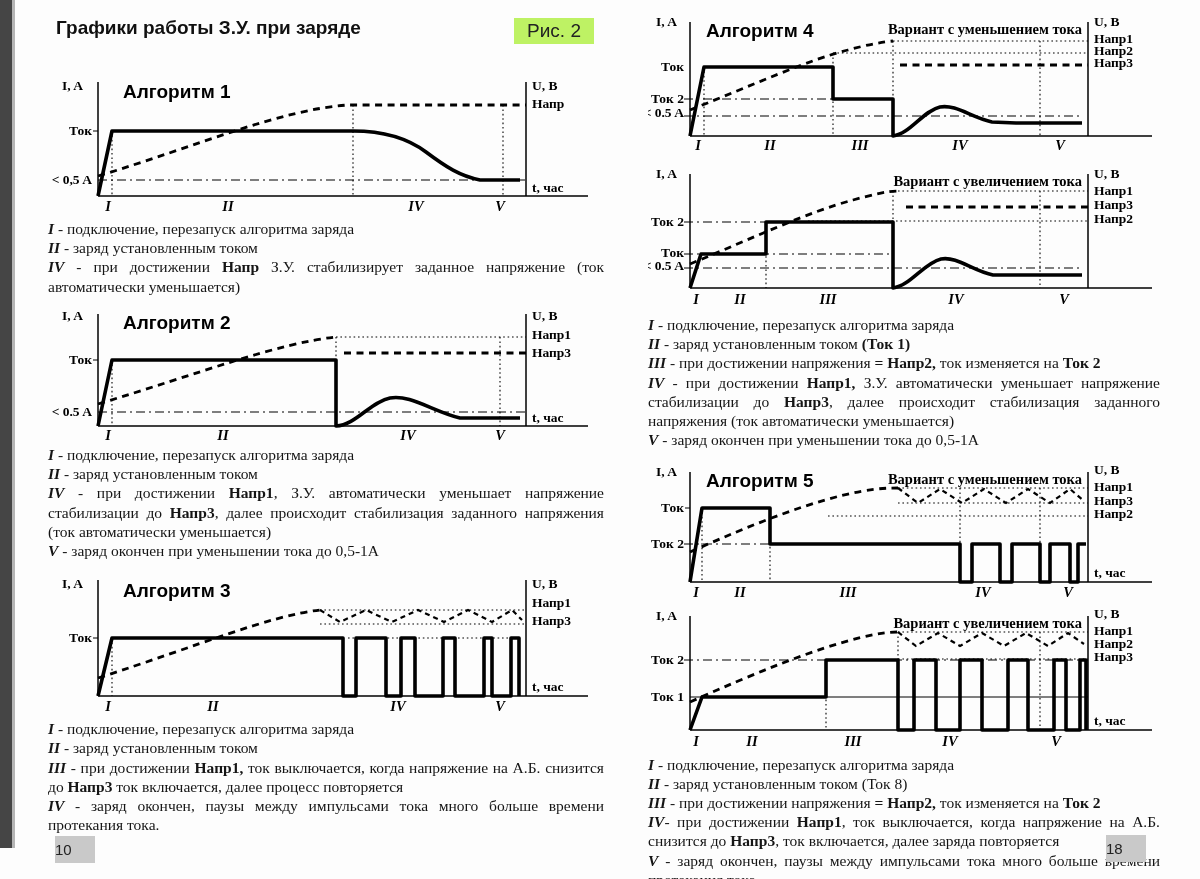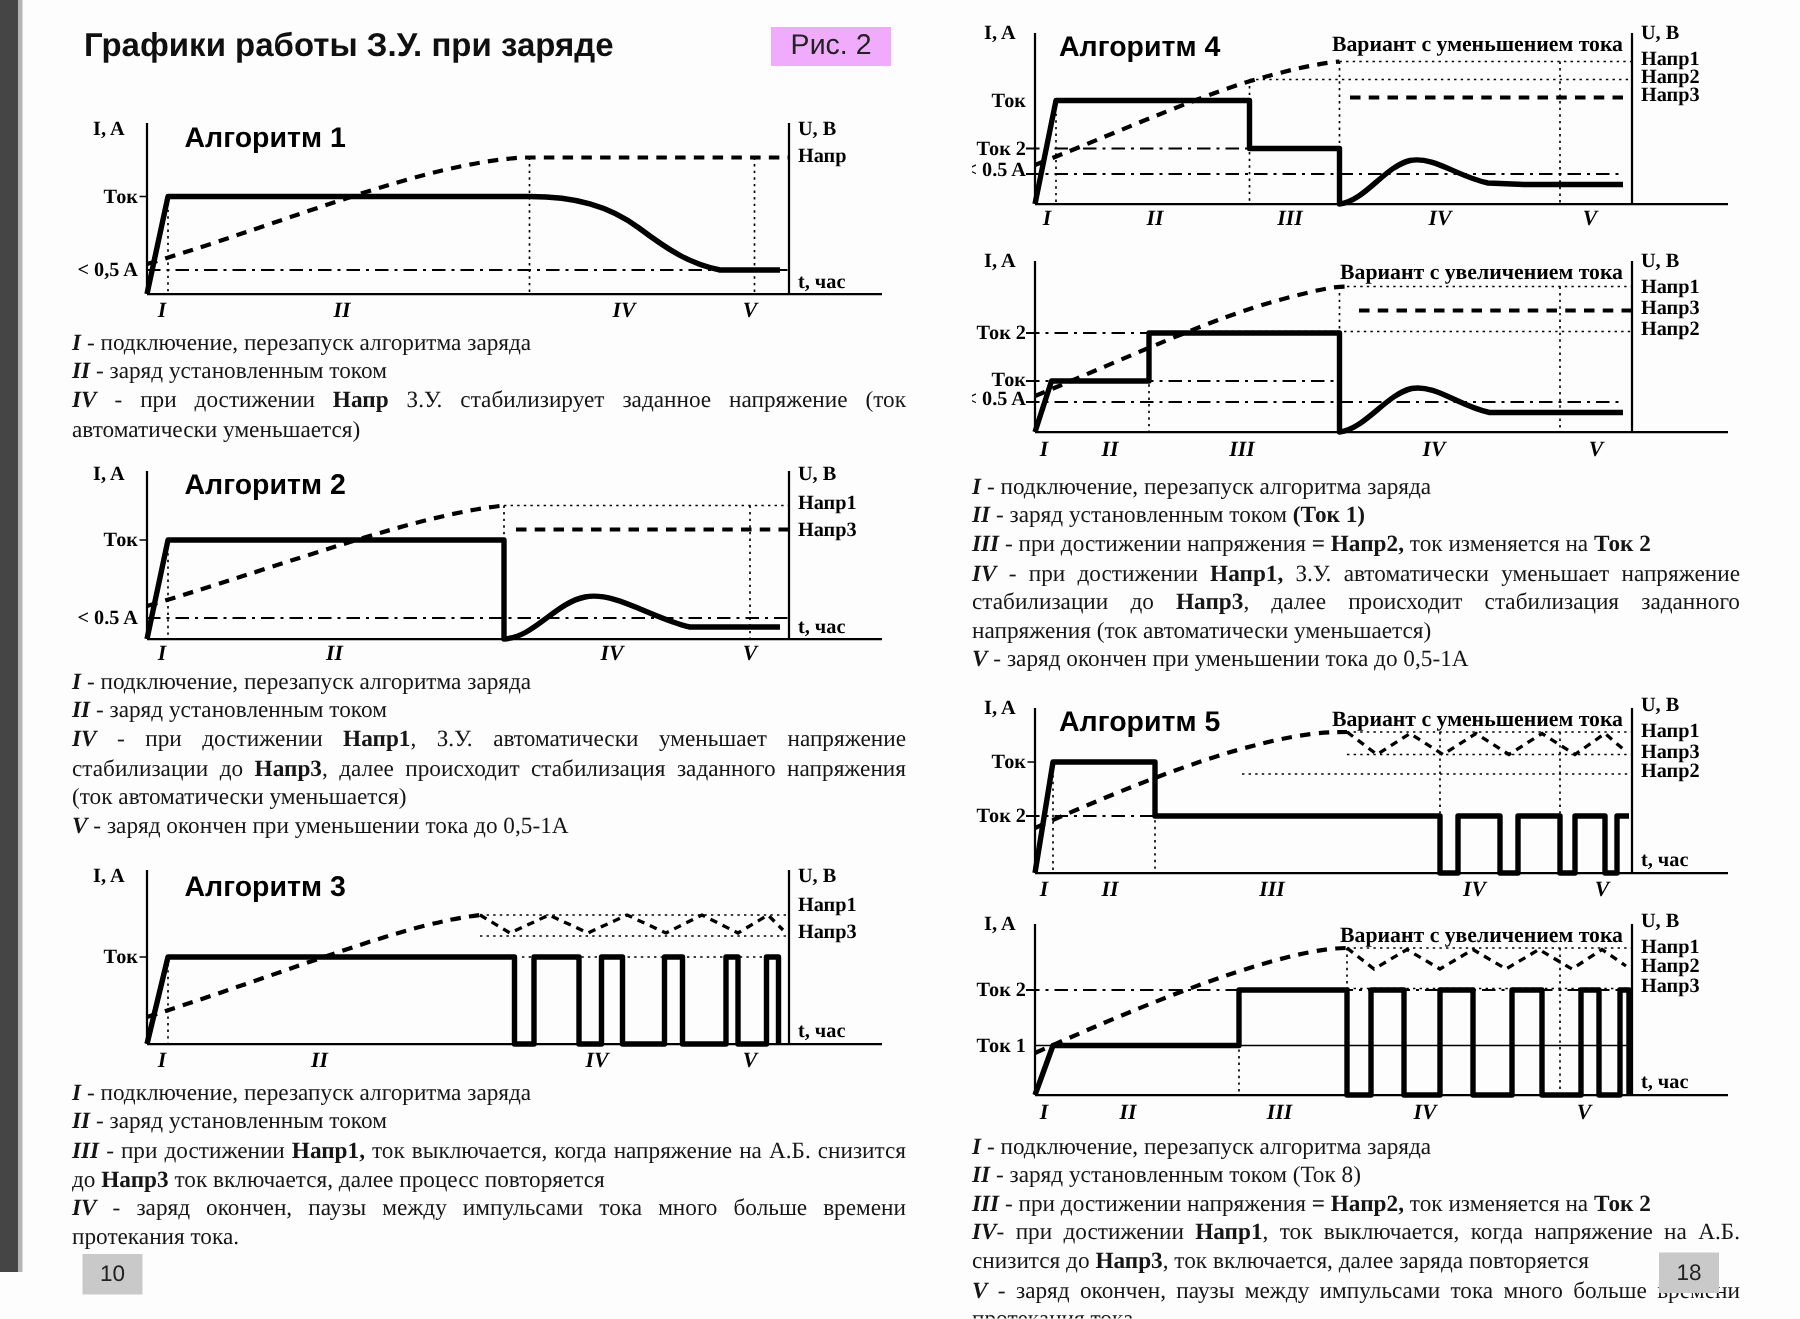--- a/index.html
+++ b/index.html
@@ -4,22 +4,22 @@
 <style>
   html,body{margin:0;padding:0;}
   body{width:1200px;height:879px;background:#fdfdfd;font-family:"Liberation Serif",serif;color:#151515;}
   #spread{position:relative;width:1200px;height:879px;overflow:hidden;background:#fdfdfd;}
   #left-edge{position:absolute;left:0;top:0;width:12px;height:848px;background:#454545;}
   #left-edge-shadow{position:absolute;left:12px;top:0;width:3px;height:848px;background:#b5b5b5;}
   .page{position:absolute;top:10px;}
   #page-left{left:48px;width:556px;}
   #page-right{left:648px;width:512px;}
   .header-row{position:relative;height:62px;margin-bottom:2px;}
-  .doc-title{font-family:"Liberation Sans",sans-serif;font-weight:bold;font-size:22px;line-height:1.3;color:#101010;padding-left:8px;padding-top:6px;}
-  .figbox{position:absolute;right:10px;top:8px;background:#f0abfc;color:#222;
+  .doc-title{font-family:"Liberation Sans",sans-serif;font-weight:bold;font-size:19px;line-height:1.3;color:#101010;padding-left:8px;padding-top:6px;}
+  .figbox{position:absolute;right:10px;top:8px;background:#bef264;color:#222;
           font-family:"Liberation Sans",sans-serif;font-size:19px;padding:2px 13px;}
   svg{display:block;}
   .ax{stroke:#000;stroke-width:1.5;}
   .thin{stroke:#000;stroke-width:1;}
   .cur{fill:none;stroke:#000;stroke-width:3.6;stroke-linejoin:round;}
   .volt{fill:none;stroke:#000;stroke-width:2.8;stroke-dasharray:7 5.5;}
   .zig{fill:none;stroke:#000;stroke-width:2.2;stroke-dasharray:5 4;}
   .dot{fill:none;stroke:#000;stroke-width:1.1;stroke-dasharray:1.6 2.8;}
   .dd{fill:none;stroke:#000;stroke-width:1.2;stroke-dasharray:9 4 2 4;}
   text{fill:#000;}
@@ -27,21 +27,21 @@
   .aend{text-anchor:end;}
   .ctitle{font-family:"Liberation Sans",sans-serif;font-weight:bold;font-size:19px;}
   .cvar{font-family:"Liberation Serif",serif;font-weight:bold;font-size:14.5px;}
   .cvar-end{text-anchor:end;}
   .ph{font-family:"Liberation Serif",serif;font-weight:bold;font-style:italic;font-size:14.5px;text-anchor:middle;}
   .notes{font-size:15.5px;line-height:1.24;text-align:justify;margin:3px 0 10px 0;}
   #page-right .notes{font-size:15.5px;}
   .nline{margin:0;}
   .b{font-weight:bold;}
   .i{font-style:italic;}
-  .pagenum{position:absolute;width:40px;height:27px;background:#c9c9c9;color:#222;text-align:center;
+  .pagenum{position:absolute;width:40px;height:27px;background:#c9c9c9;color:#222;text-align:left;
            font-family:"Liberation Sans",sans-serif;font-size:15px;line-height:27px;}
   #pn-left{left:55px;top:836px;}
   #pn-right{left:1106px;top:835px;}
 </style>
 </head>
 <body>
 
 <div id="spread">
   <div id="left-edge"></div>
   <div id="left-edge-shadow"></div>

